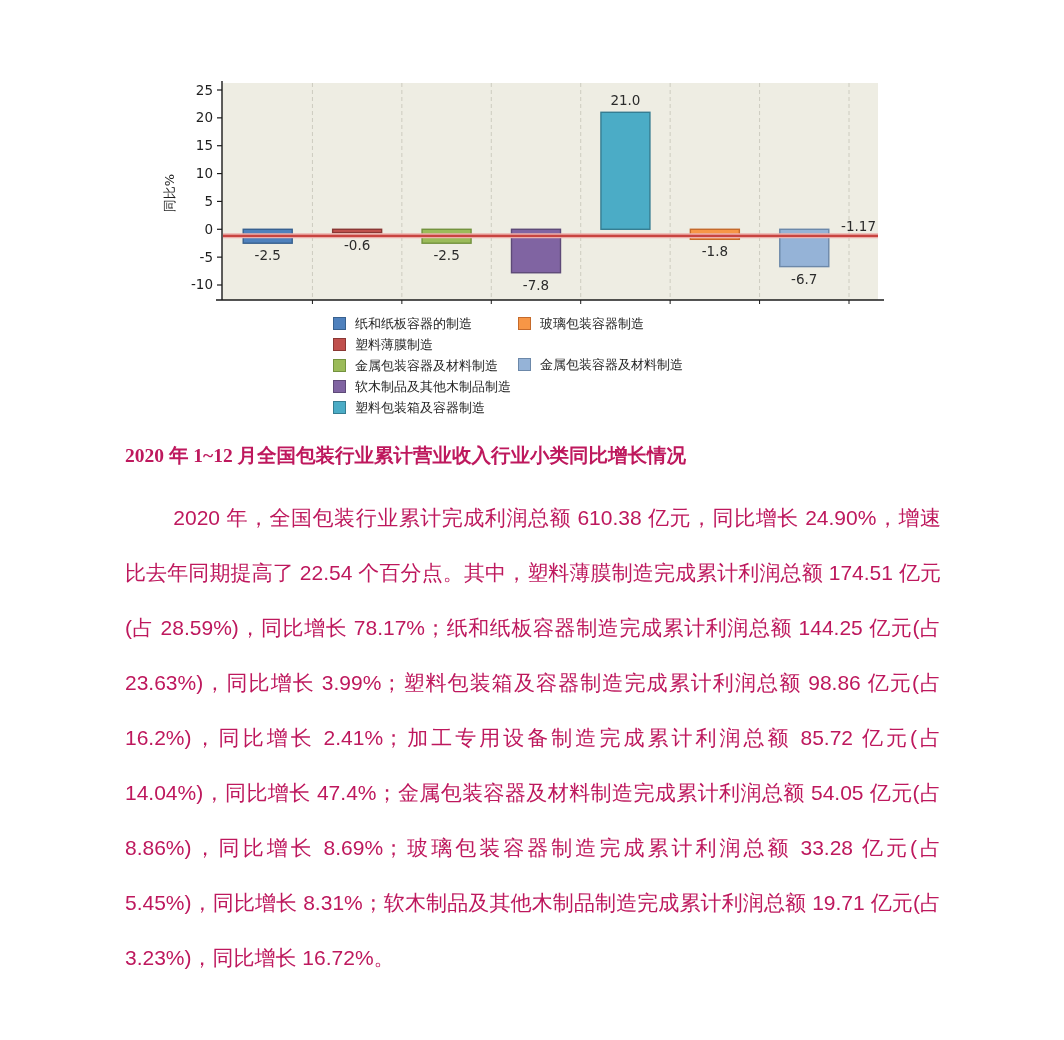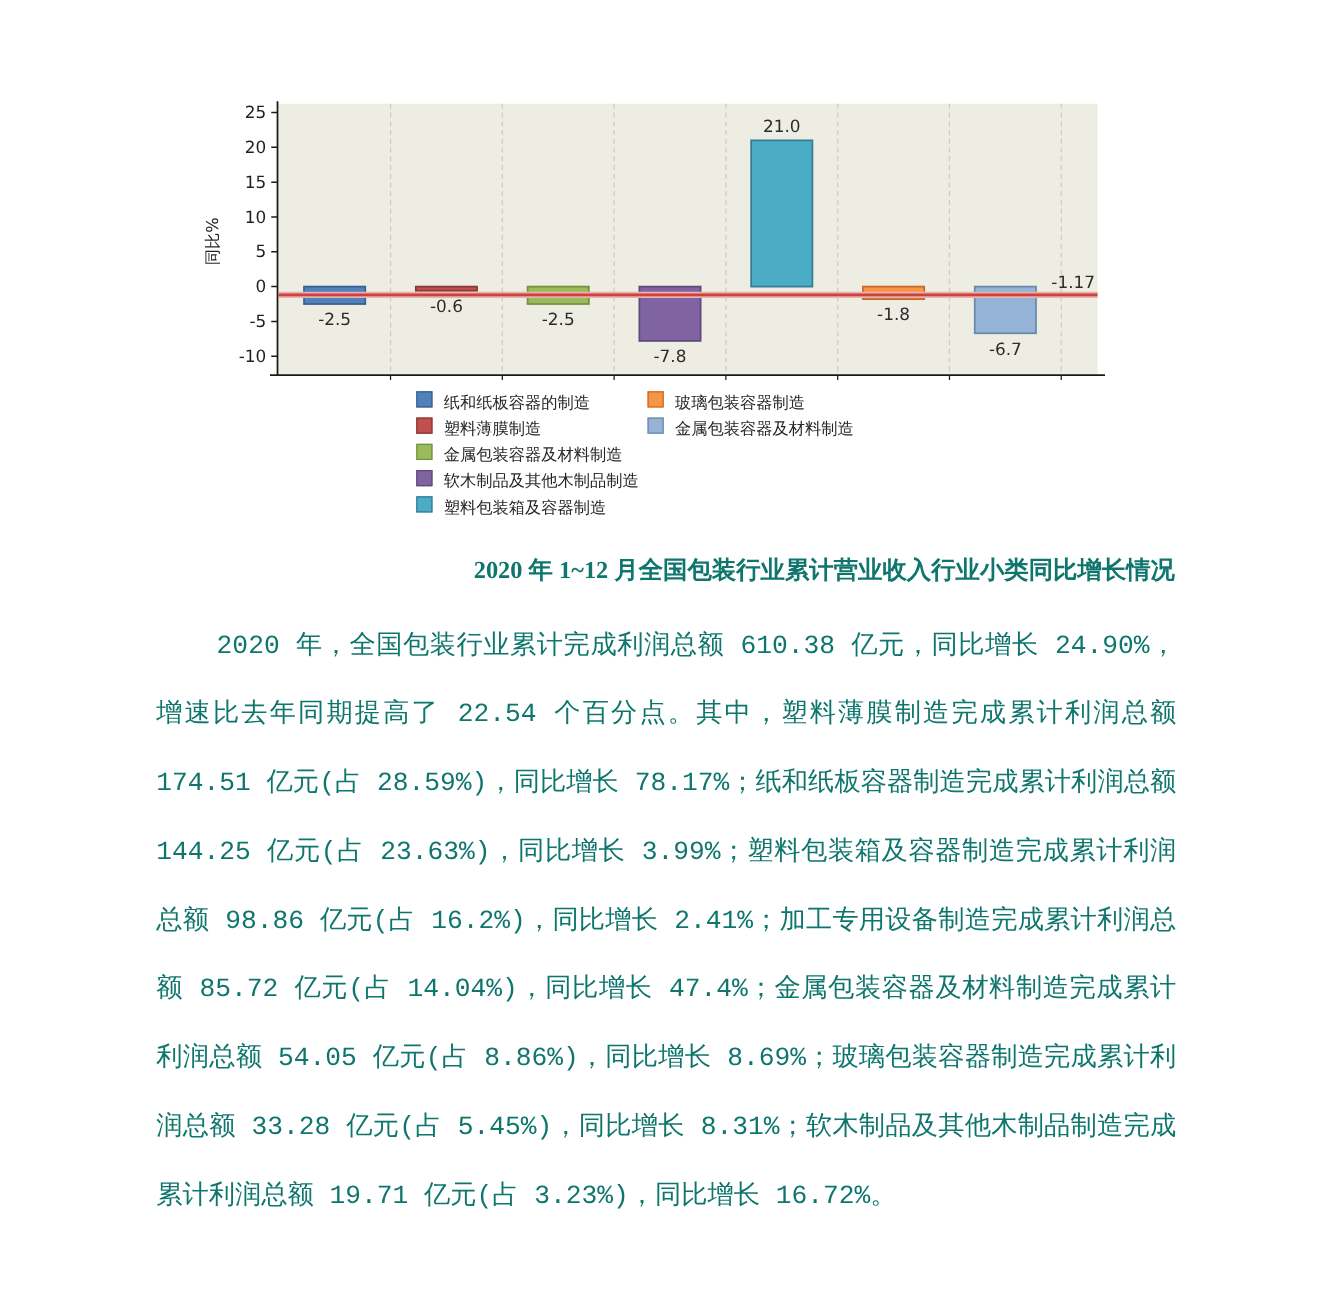--- a/index.html
+++ b/index.html
@@ -5,29 +5,29 @@
   html,body{margin:0;padding:0;background:#ffffff;}
   .page{position:relative;width:1064px;height:1040px;background:#ffffff;overflow:hidden;
         font-family:"Liberation Serif",serif;}
   .chart-figure{position:absolute;left:160px;top:75px;width:740px;height:235px;margin:0;}
   .chart-figure svg{display:block;}
   .val{font:13.5px "DejaVu Sans",sans-serif;fill:#2b2b2b;}
   .tick{font:13.5px "DejaVu Sans",sans-serif;fill:#1f1f1f;}
   .ytitle{font:13px "DejaVu Sans",sans-serif;fill:#1f1f1f;}
   .legend-col{position:absolute;display:flex;flex-direction:column;}
   .legend-col.c1{left:333px;top:313px;}
-  .legend-col.c2{left:518px;top:313px;}
-  .lg-item{display:flex;align-items:flex-start;height:21px;}
+  .legend-col.c2{left:518px;top:313px;gap:20px;}
+  .lg-item{display:flex;align-items:center;height:21px;}
   .sw{width:13px;height:13px;border:1px solid #8a8a8a;margin-right:9px;flex:0 0 auto;box-sizing:border-box;}
   .lg-lb{font:13px "DejaVu Sans",sans-serif;color:#262626;white-space:nowrap;}
-  .caption{position:absolute;left:125px;top:442px;width:815px;text-align:right;
-           font-family:"Liberation Serif",serif;font-weight:700;font-size:19.5px;color:#0f766e;}
+  .caption{position:absolute;left:125px;top:442px;width:815px;text-align:left;
+           font-family:"Liberation Serif",serif;font-weight:700;font-size:19.5px;color:#be185d;}
   .body-text{position:absolute;left:125px;top:490px;width:816px;margin:0;
-             font-family:Liberation Mono, monospace;font-size:21px;line-height:55px;
-             text-align:justify;text-indent:2.3em;color:#0f766e;}
+             font-family:Liberation Sans, sans-serif;font-size:21px;line-height:55px;
+             text-align:justify;text-indent:2.3em;color:#be185d;}
 </style>
 </head>
 <body>
 
 <div class="page">
 
   <figure class="chart-figure">
     <svg id="chart-svg" viewBox="0 0 740 235" width="740" height="235">
         <rect x="62" y="8" width="656" height="217" fill="#EEEDE3"></rect>
         <line x1="152.42857142857144" y1="8" x2="152.42857142857144" y2="225" stroke="#CDCCC0" stroke-width="1" stroke-dasharray="4 3"></line>

